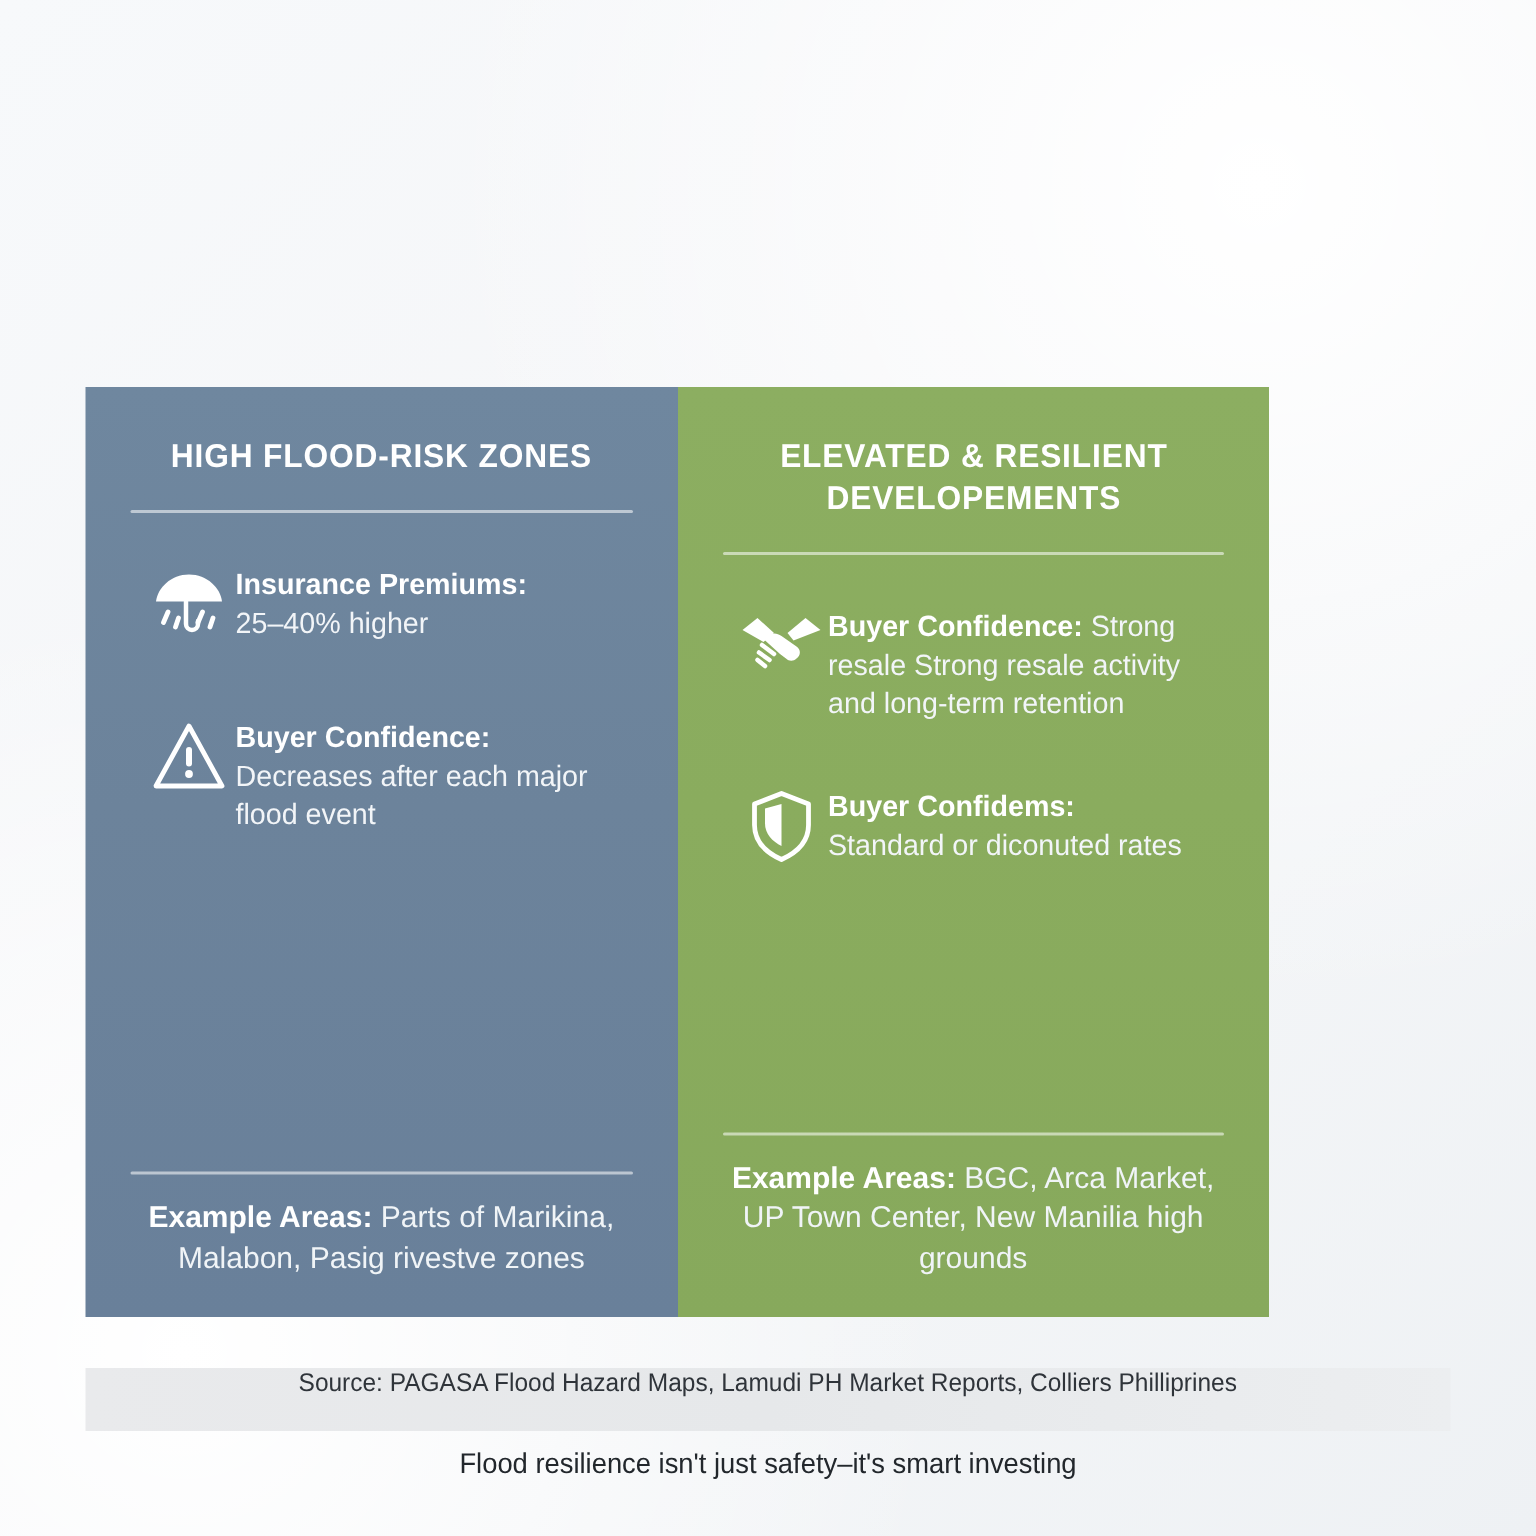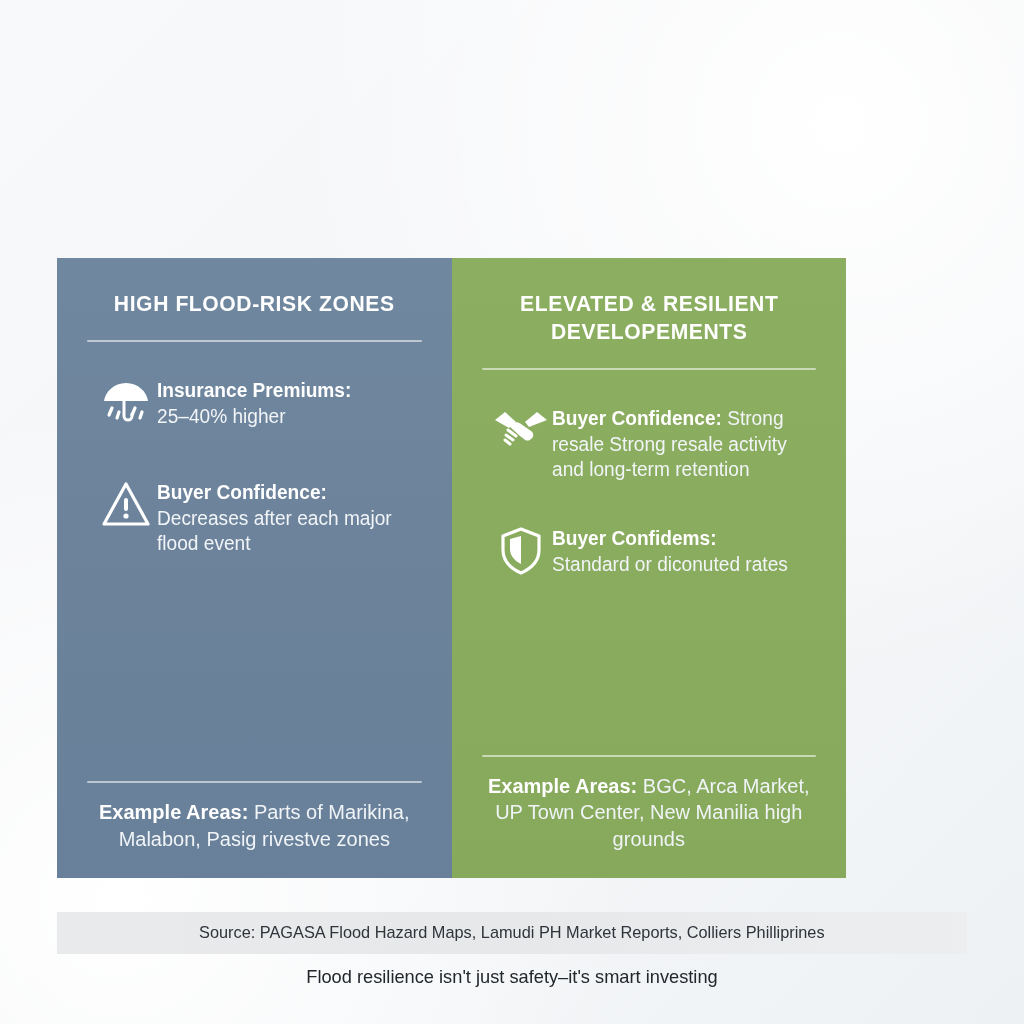--- a/index.html
+++ b/index.html
@@ -157,21 +157,21 @@
 
   
   .source-band {
     position: absolute;
     top: 912px;
     left: 57px;
     width: 910px;
     height: 42px;
     background: linear-gradient(90deg, #e9eaec 0%, #e6e8ea 50%, #eceef0 100%);
     display: flex;
-    align-items: center;
+    align-items: flex-start;
     justify-content: center;
   }
   .source-text {
     font-size: 17px;
     color: #2f343a;
     transform: scaleX(0.96);
   }
 
   .tagline {
     position: absolute;

